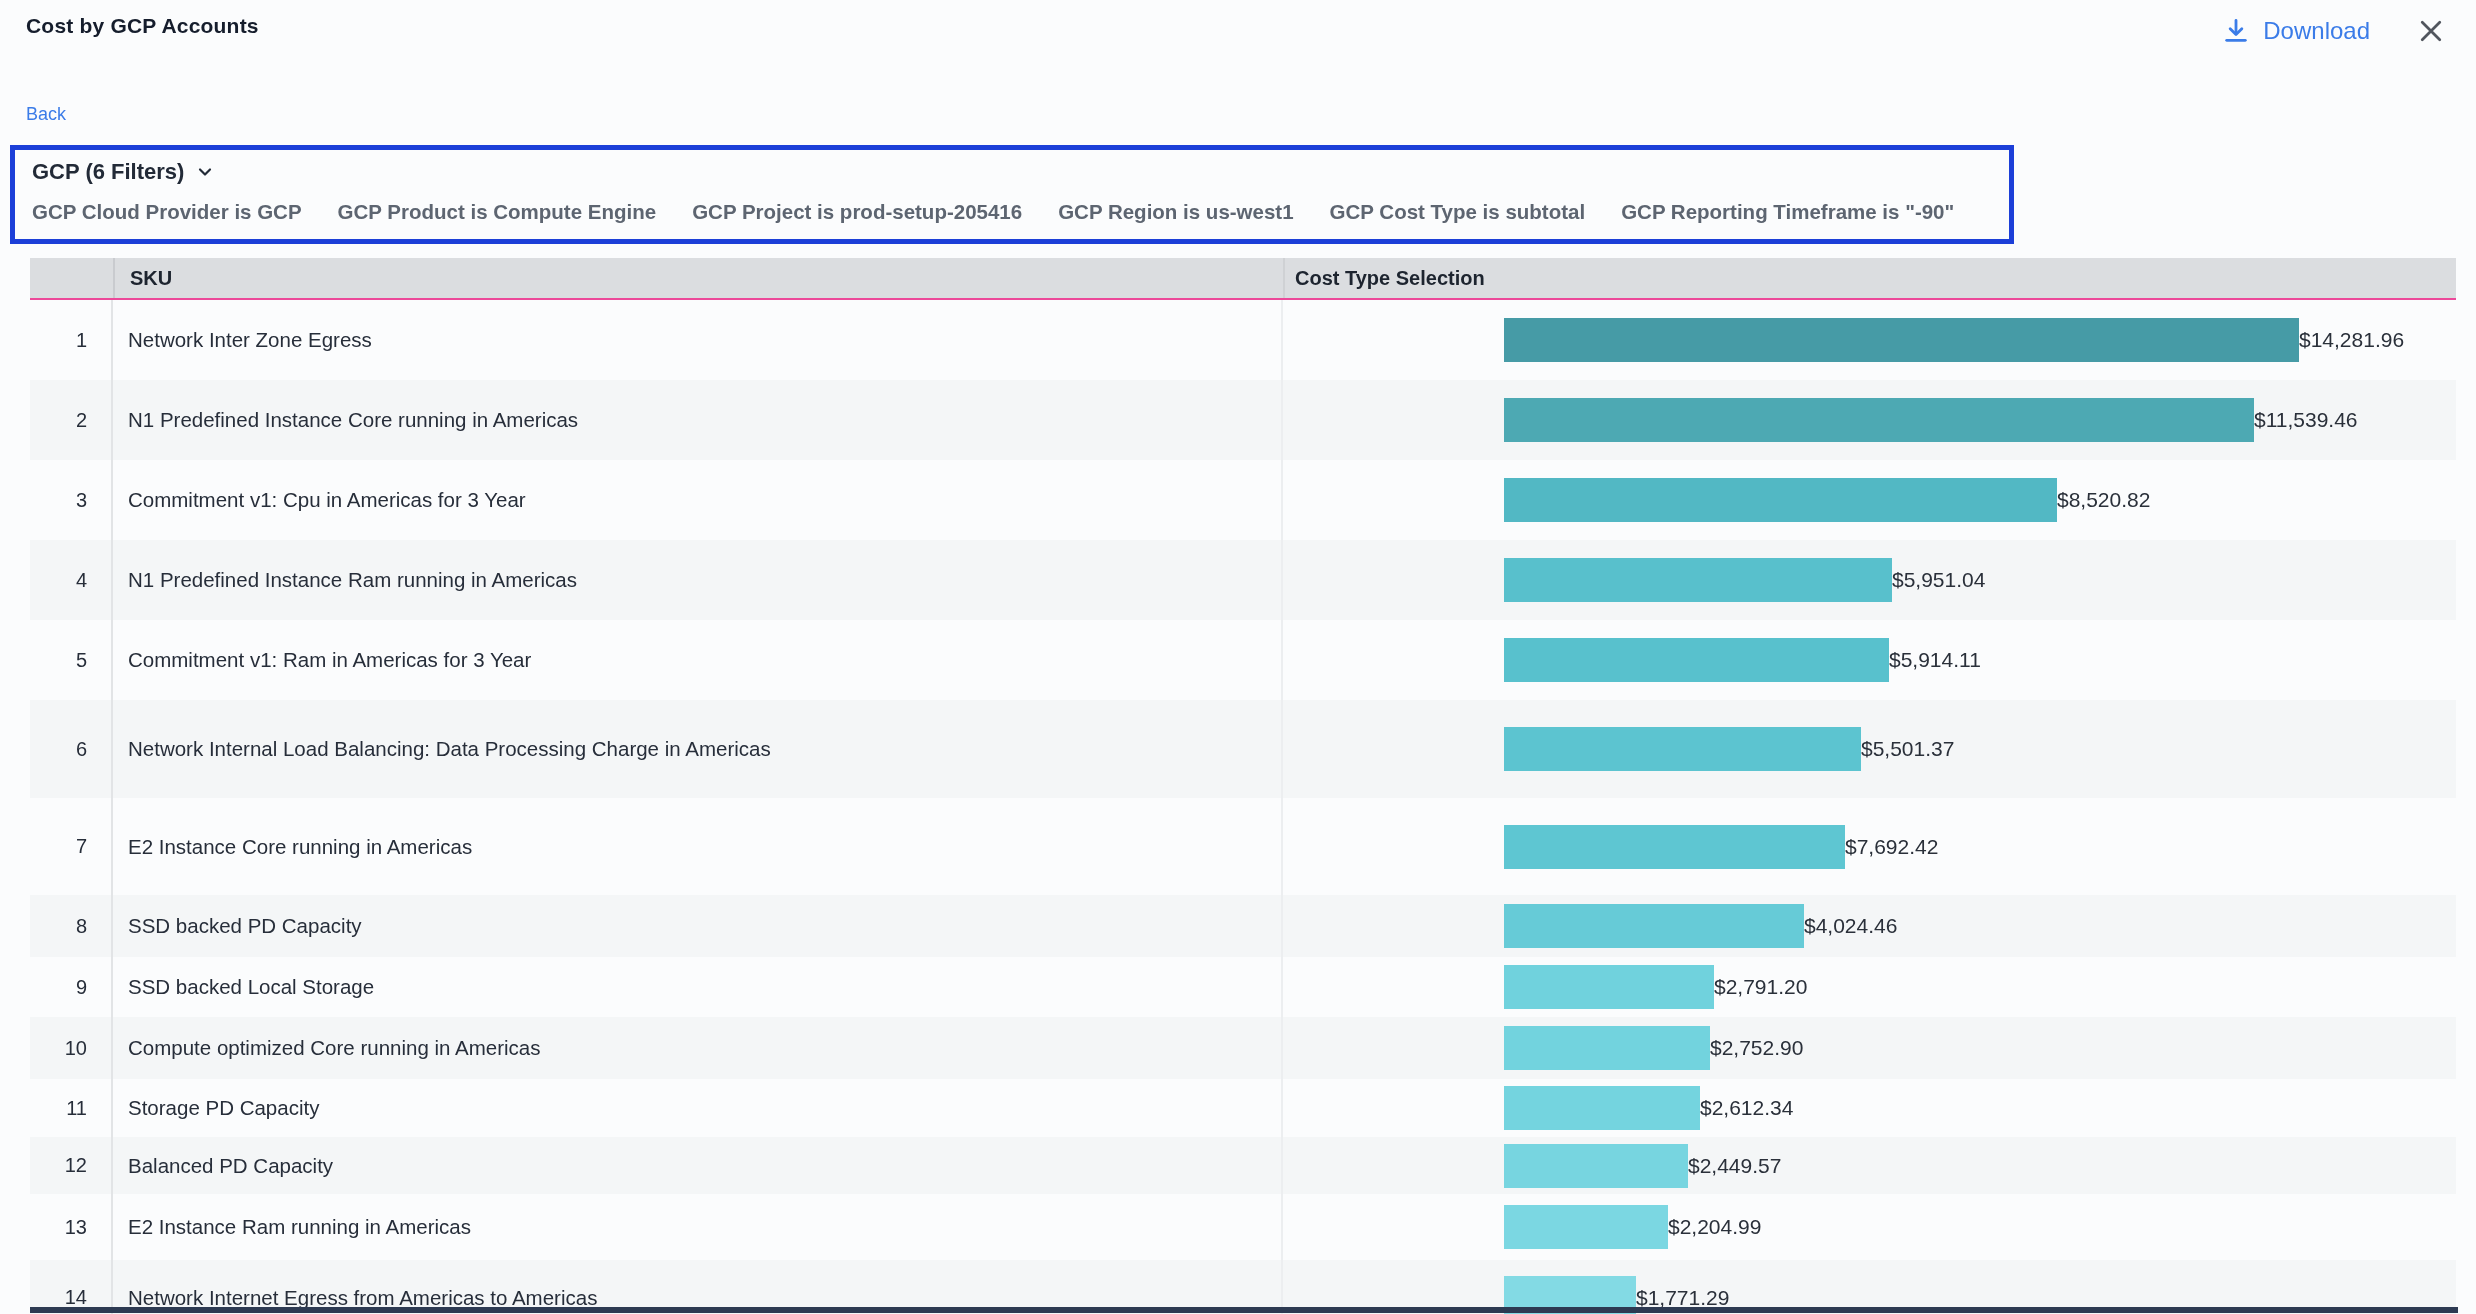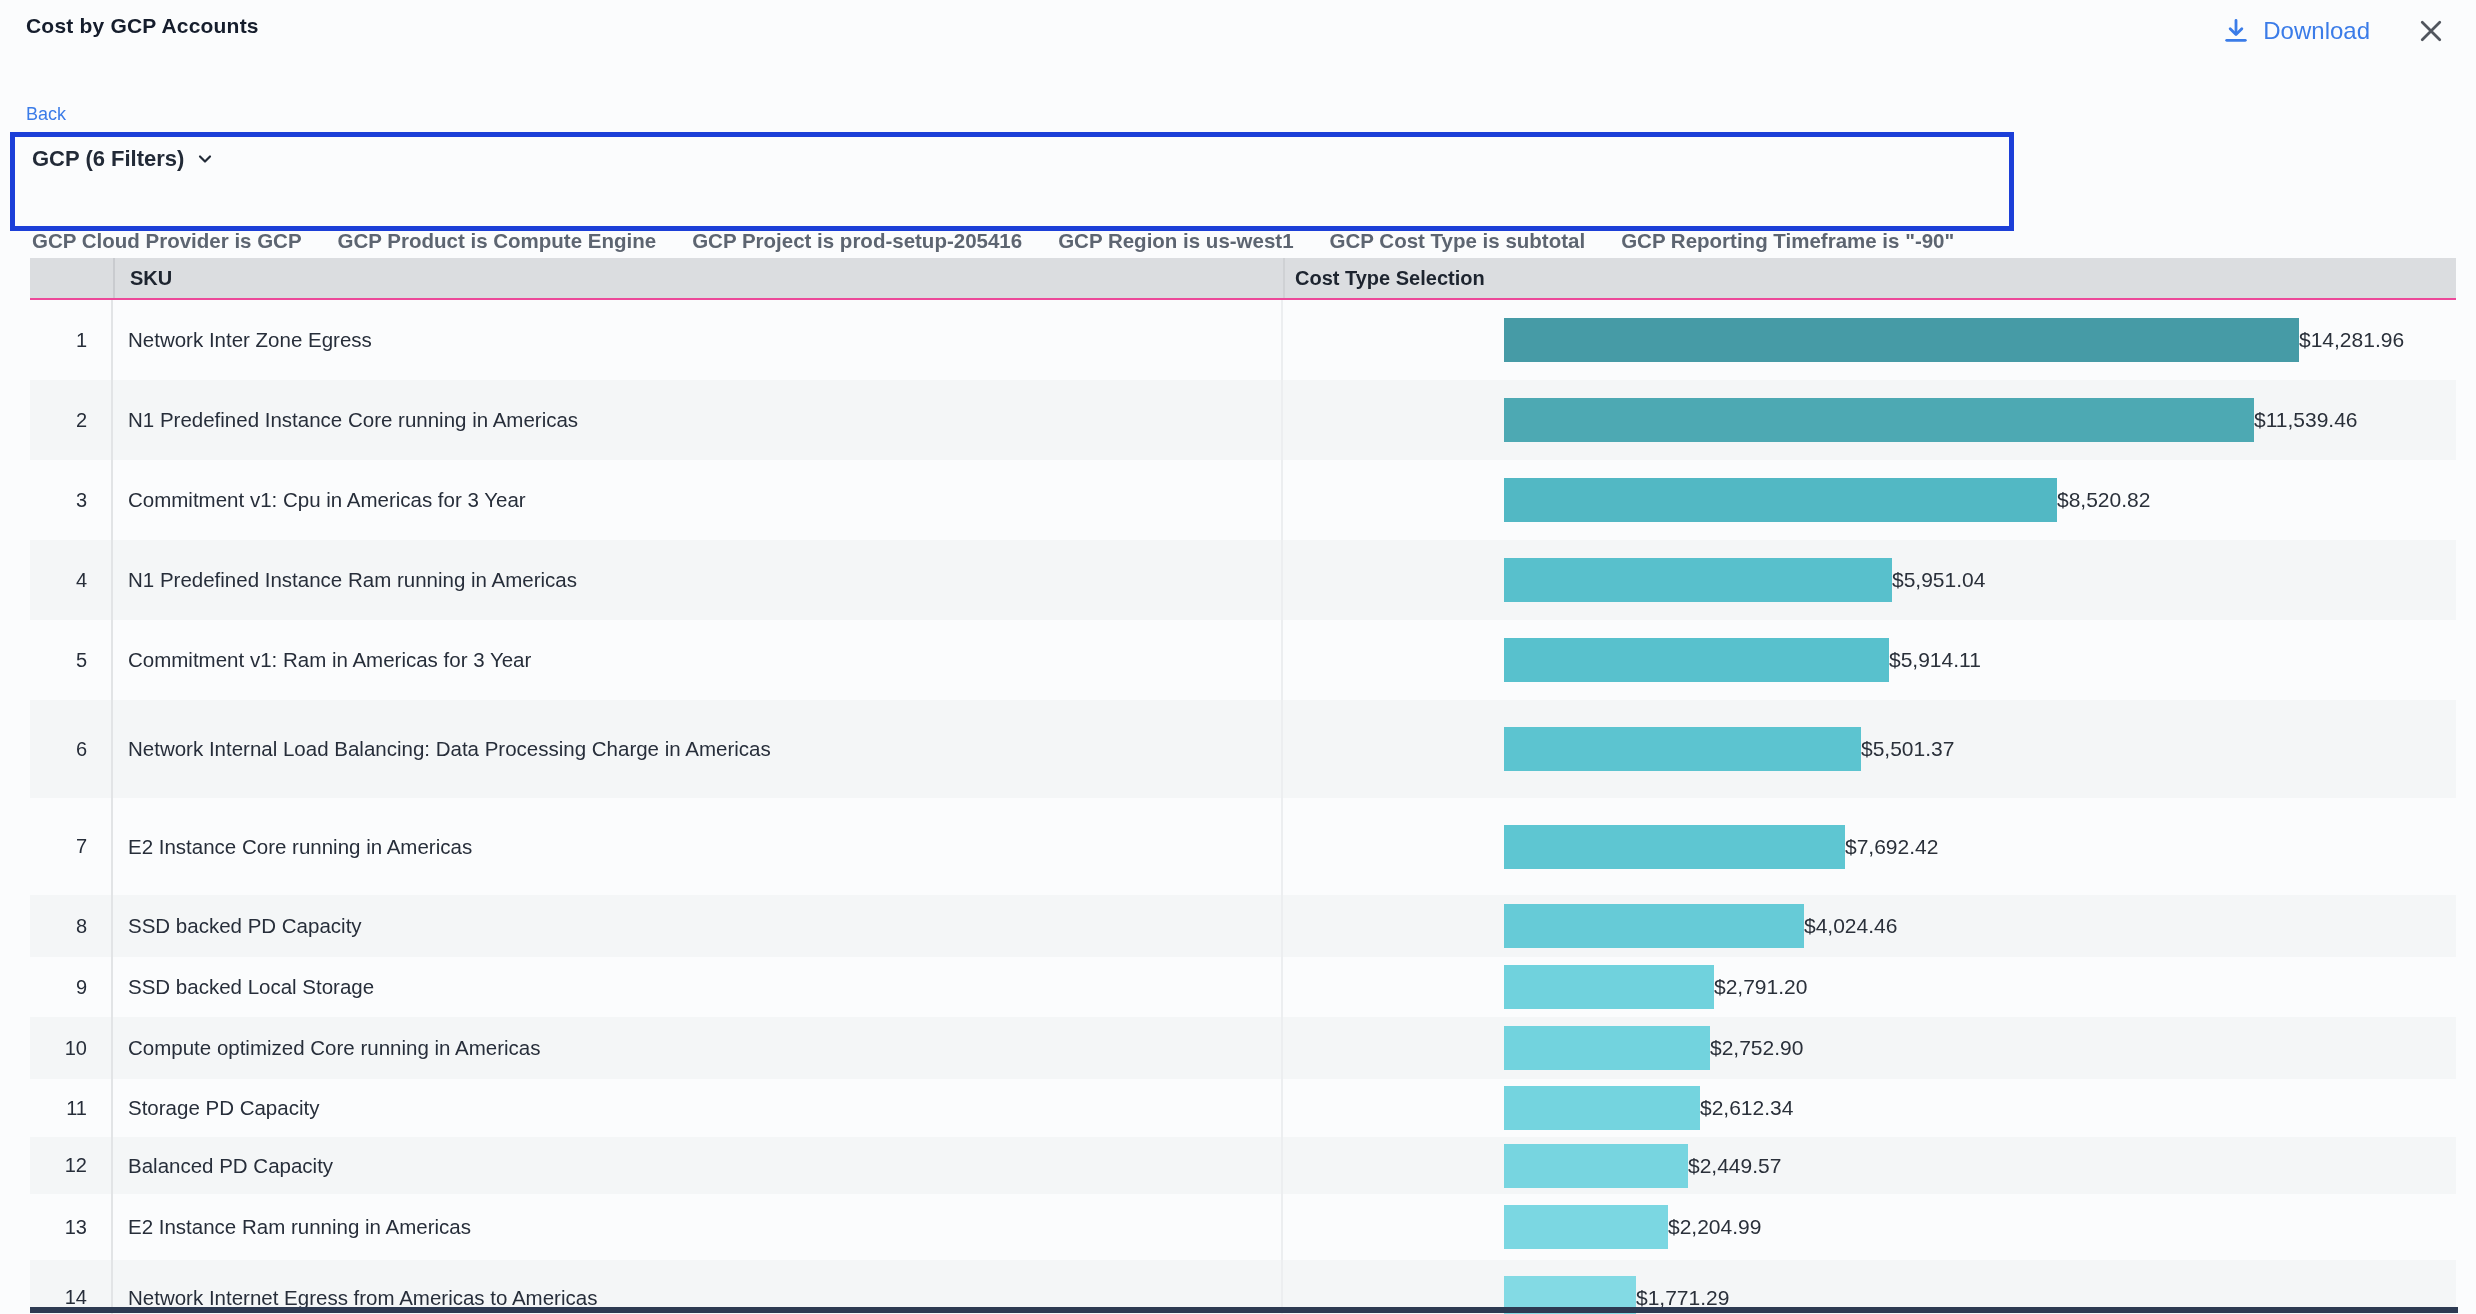--- a/index.html
+++ b/index.html
@@ -11,26 +11,26 @@
   
   .topbar{display:flex;justify-content:space-between;align-items:flex-start;padding:12px 30px 0 26px;}
   .page-title{font-size:21px;font-weight:700;color:#151d2c;margin:2px 0 0;letter-spacing:.2px;}
   .topbar-right{display:flex;align-items:center;gap:46px;margin-top:4px;text-align:center;}
   .download-btn{display:flex;align-items:center;gap:13px;color:#3b7ce8;font-size:24px;font-weight:500;cursor:pointer;text-decoration:none;}
   .close-btn{cursor:pointer;display:block;}
   
   .back-link{display:inline-block;margin:58px 0 0 26px;color:#3b7ce8;font-size:18px;cursor:pointer;text-decoration:none;}
   
   .filter-box{
-    position:absolute;left:10px;top:132px;width:2004px;height:99px;box-sizing:border-box;
+    position:absolute;left:10px;top:145px;width:2004px;height:99px;box-sizing:border-box;
     border:5px solid #1c3fd8;background:#fbfcfd;padding:9px 0 0 17px;
   }
   .filter-summary{display:flex;align-items:center;gap:11px;font-size:22px;font-weight:600;color:#222a37;cursor:pointer;width:max-content;}
   .filter-chips{display:flex;gap:36px;margin-top:15px;font-size:20.5px;font-weight:600;color:#5d6571;white-space:nowrap;}
-  .filter-chip{cursor:pointer;margin-top:42px;}
+  .filter-chip{cursor:pointer;}
   
   .cost-table{position:absolute;left:30px;top:258px;width:2426px;}
   .thead{display:flex;align-items:stretch;height:42px;background:#dbdde0;border-bottom:2px solid #ec4899;
          font-size:20px;font-weight:700;color:#1d242f;box-sizing:border-box;}
   .thead .c-num{width:83px;border-right:2px solid #c9cbcf;}
   .thead .c-sku{width:1170px;border-right:2px solid #cfd1d4;display:flex;align-items:center;padding-left:15px;box-sizing:border-box;}
   .thead .c-bar{flex:1;display:flex;align-items:center;padding-left:10px;}
   .trow{display:flex;align-items:stretch;box-sizing:border-box;}
   .trow.striped{background:#f4f6f7;}
   .trow .c-num{width:83px;border-right:2px solid #e2e4e6;display:flex;align-items:center;justify-content:flex-end;

